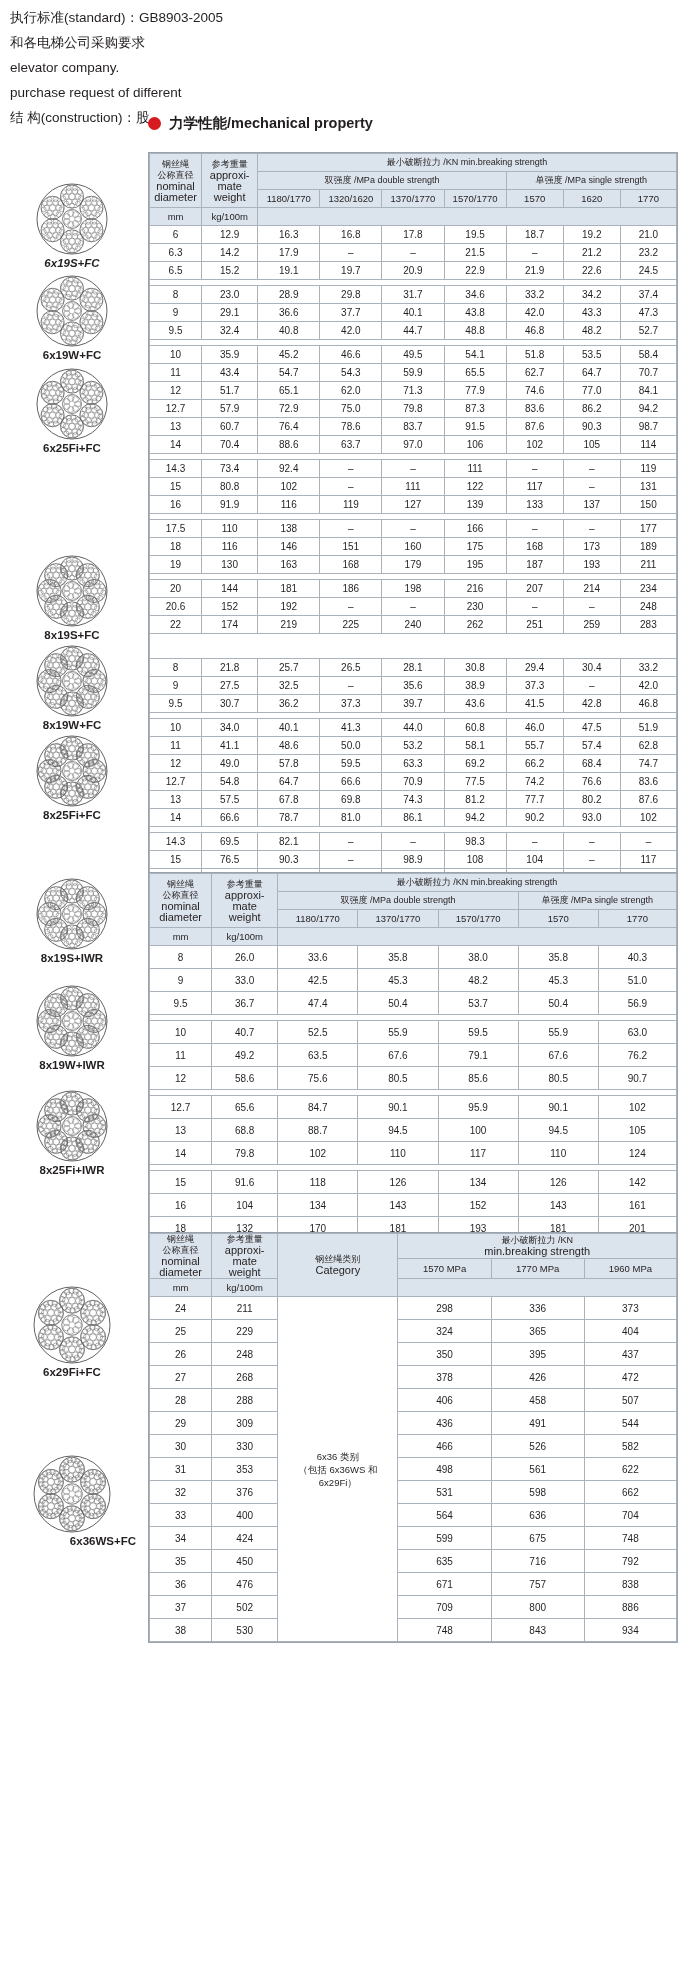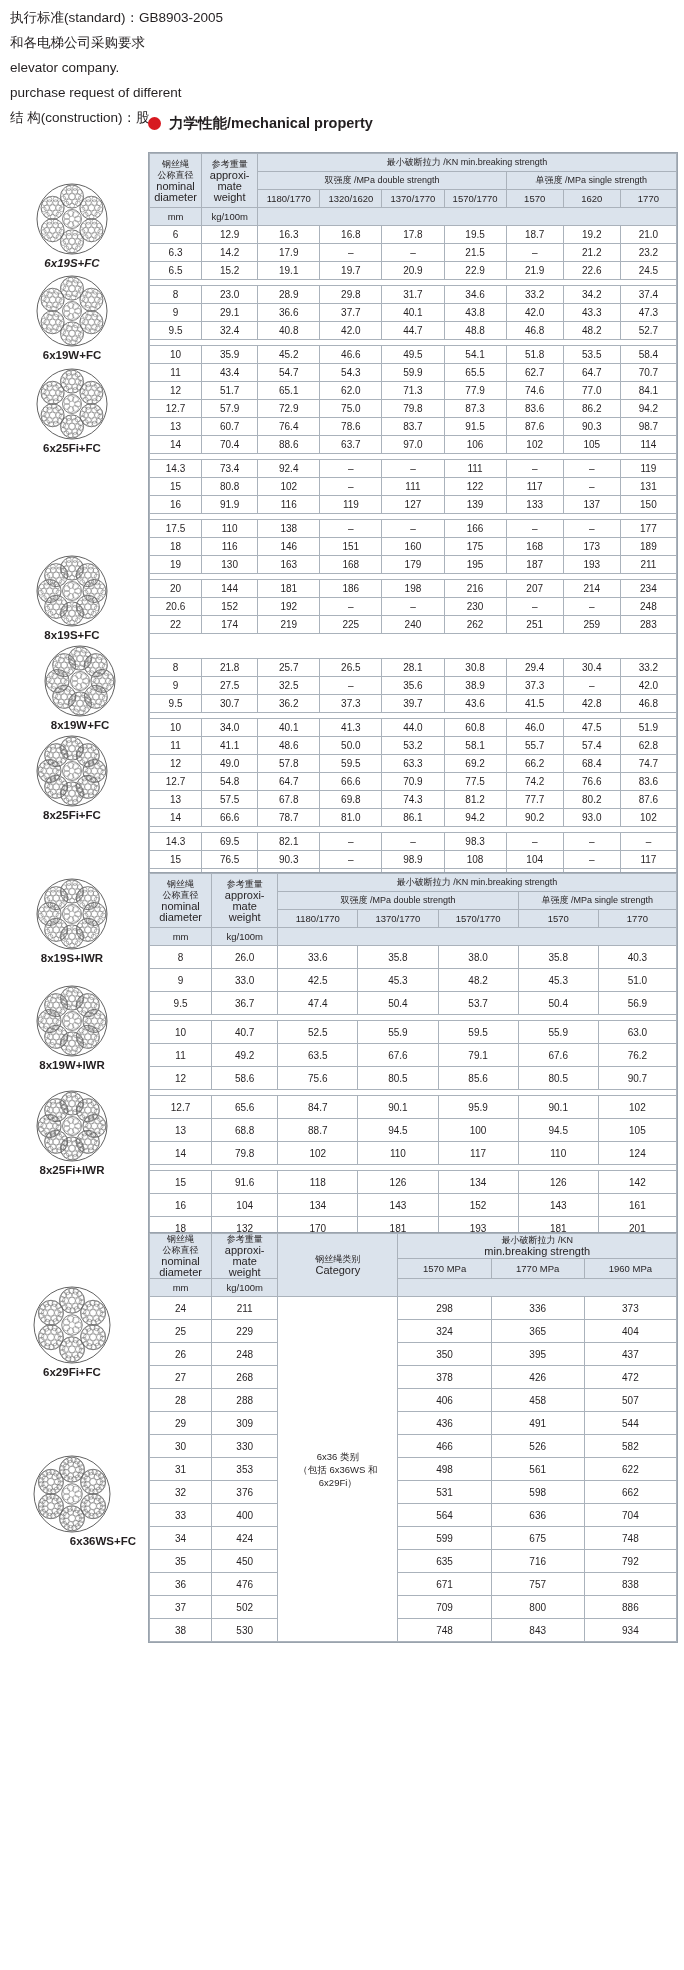--- a/index.html
+++ b/index.html
@@ -580,21 +580,21 @@
           <circle cx="41.60" cy="36.00" r="2.98" fill="none" stroke="#6a6a6a" stroke-width="0.5"></circle>
           <circle cx="39.49" cy="40.38" r="2.98" fill="none" stroke="#6a6a6a" stroke-width="0.5"></circle>
           <circle cx="34.75" cy="41.46" r="2.98" fill="none" stroke="#6a6a6a" stroke-width="0.5"></circle>
           <circle cx="30.95" cy="38.43" r="2.98" fill="none" stroke="#6a6a6a" stroke-width="0.5"></circle>
           <circle cx="30.95" cy="33.57" r="2.98" fill="none" stroke="#6a6a6a" stroke-width="0.5"></circle>
           <circle cx="34.75" cy="30.54" r="2.98" fill="none" stroke="#6a6a6a" stroke-width="0.5"></circle>
           <circle cx="39.49" cy="31.62" r="2.98" fill="none" stroke="#6a6a6a" stroke-width="0.5"></circle>
         </svg>
         <div class="cap">8x19S+FC</div>
       </div>
-      <div class="rope" style="left: 16px; top: 645px;">
+      <div class="rope" style="left: 8px; top: 645px;">
         <svg width="72" height="72" viewBox="0 0 72 72">
           <circle cx="36" cy="36" r="35" fill="#ffffff" stroke="#3a3a3a" stroke-width="0.8"></circle>
           <circle cx="36.00" cy="13.60" r="11.55" fill="none" stroke="#4a4a4a" stroke-width="0.7"></circle>
           <circle cx="36.00" cy="13.60" r="3.12" fill="none" stroke="#6a6a6a" stroke-width="0.5"></circle>
           <circle cx="42.01" cy="13.60" r="2.77" fill="none" stroke="#6a6a6a" stroke-width="0.5"></circle>
           <circle cx="39.00" cy="18.80" r="2.77" fill="none" stroke="#6a6a6a" stroke-width="0.5"></circle>
           <circle cx="33.00" cy="18.80" r="2.77" fill="none" stroke="#6a6a6a" stroke-width="0.5"></circle>
           <circle cx="29.99" cy="13.60" r="2.77" fill="none" stroke="#6a6a6a" stroke-width="0.5"></circle>
           <circle cx="33.00" cy="8.40" r="2.77" fill="none" stroke="#6a6a6a" stroke-width="0.5"></circle>
           <circle cx="39.00" cy="8.40" r="2.77" fill="none" stroke="#6a6a6a" stroke-width="0.5"></circle>

